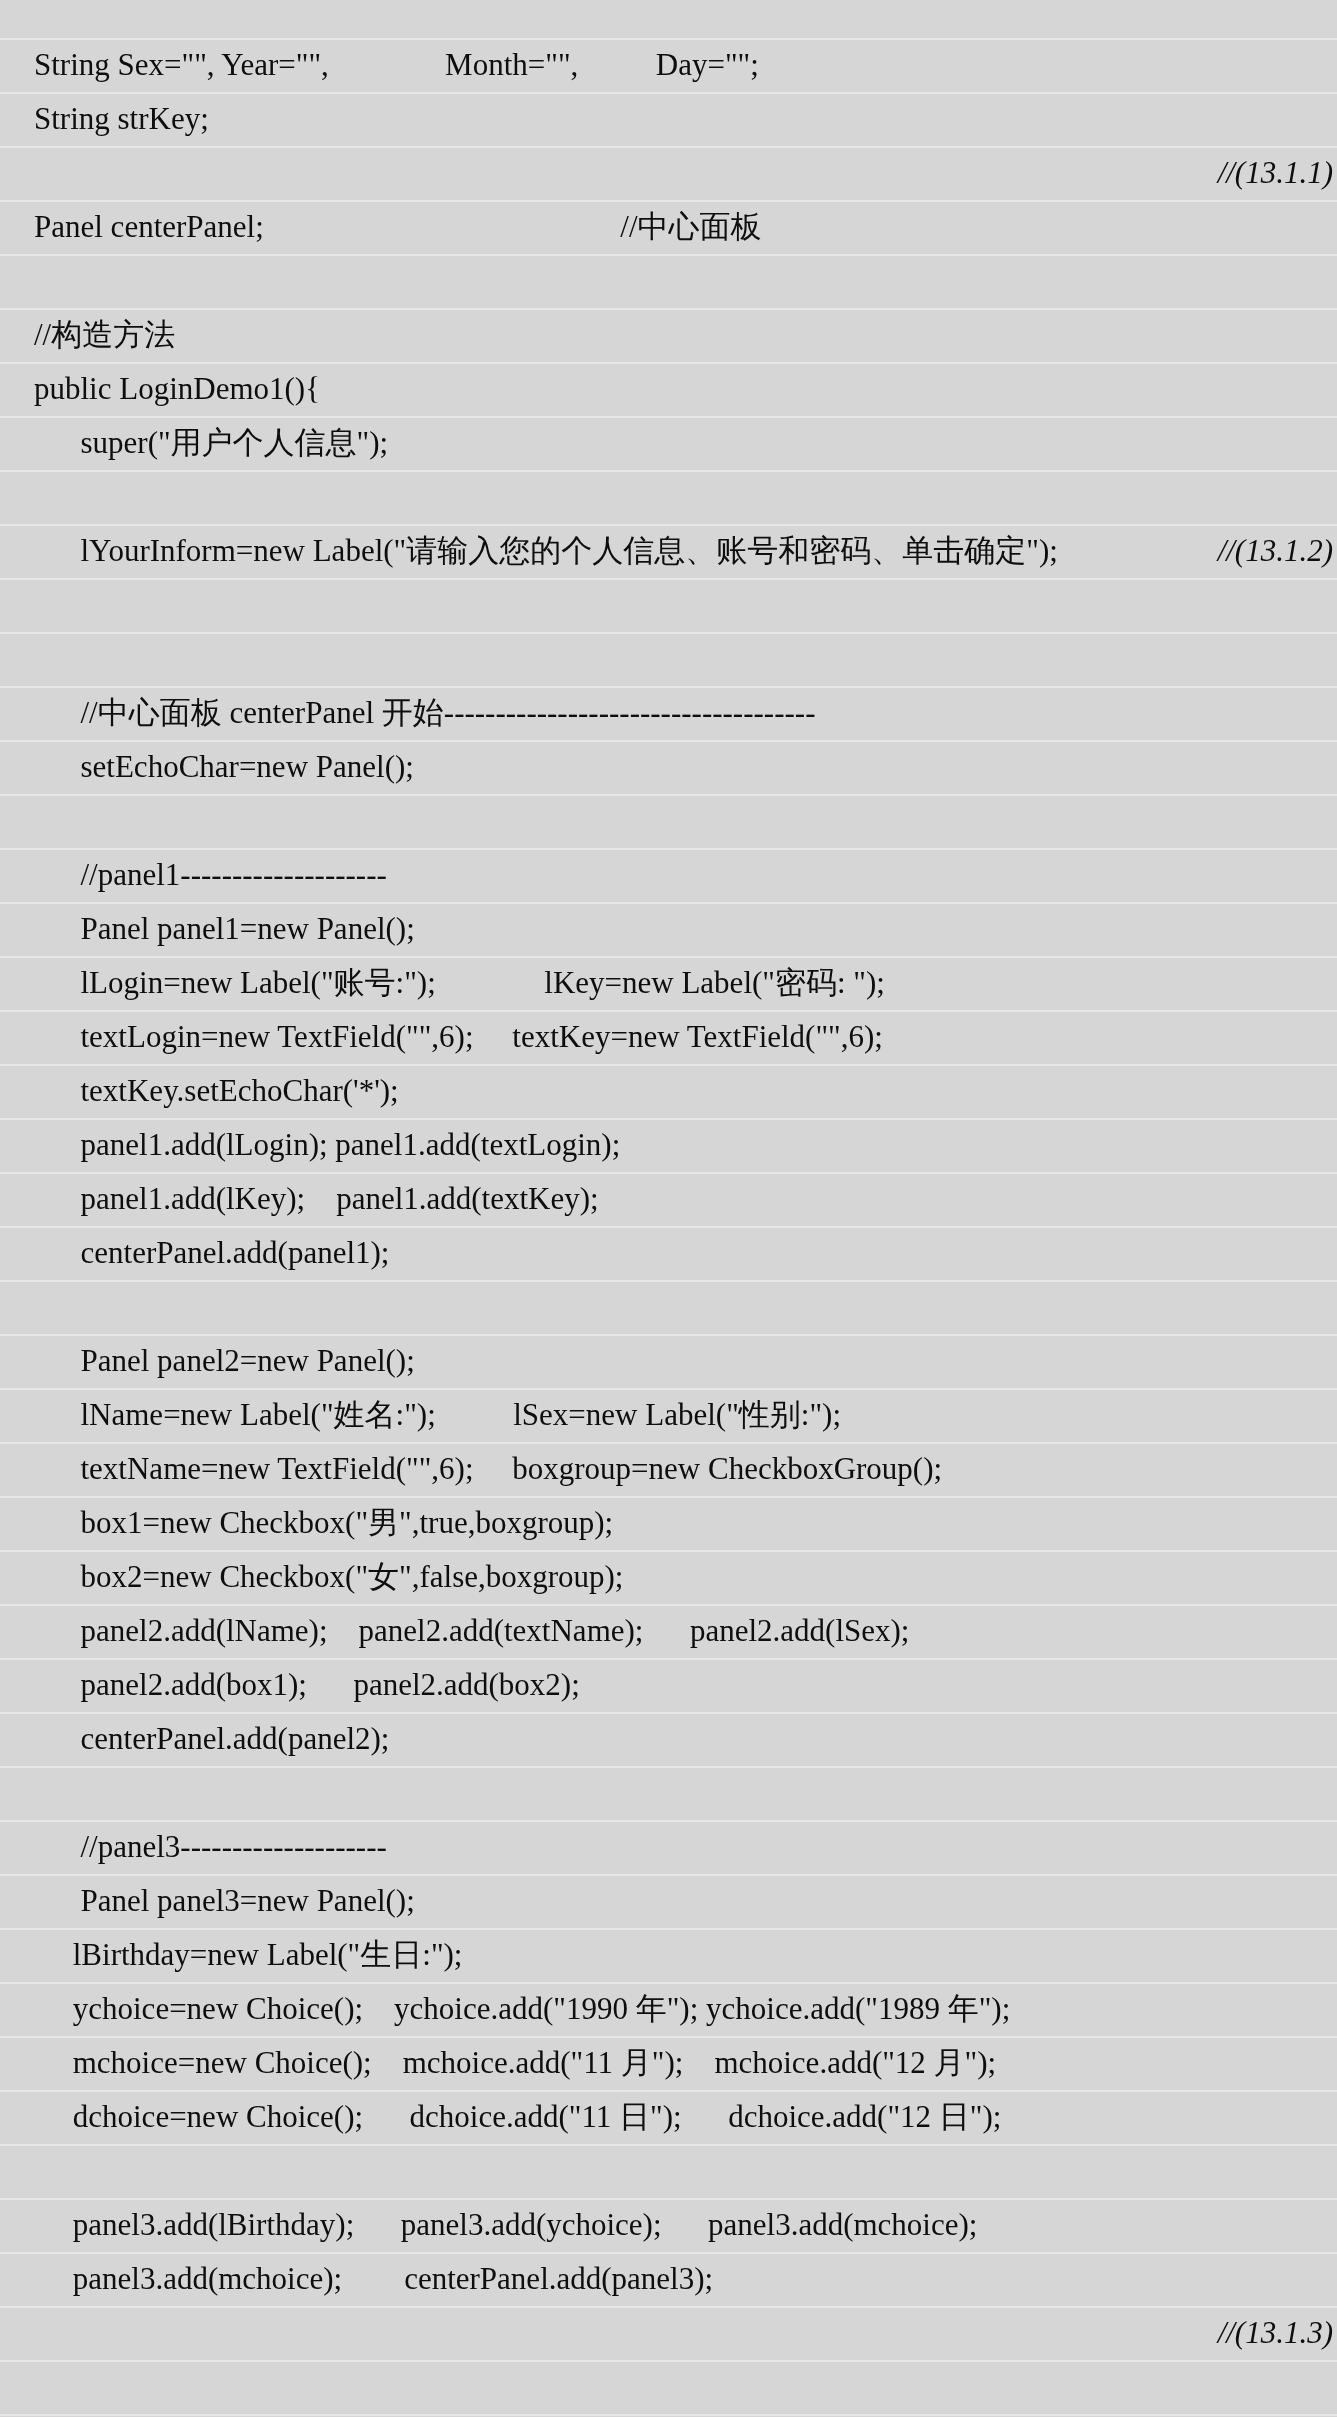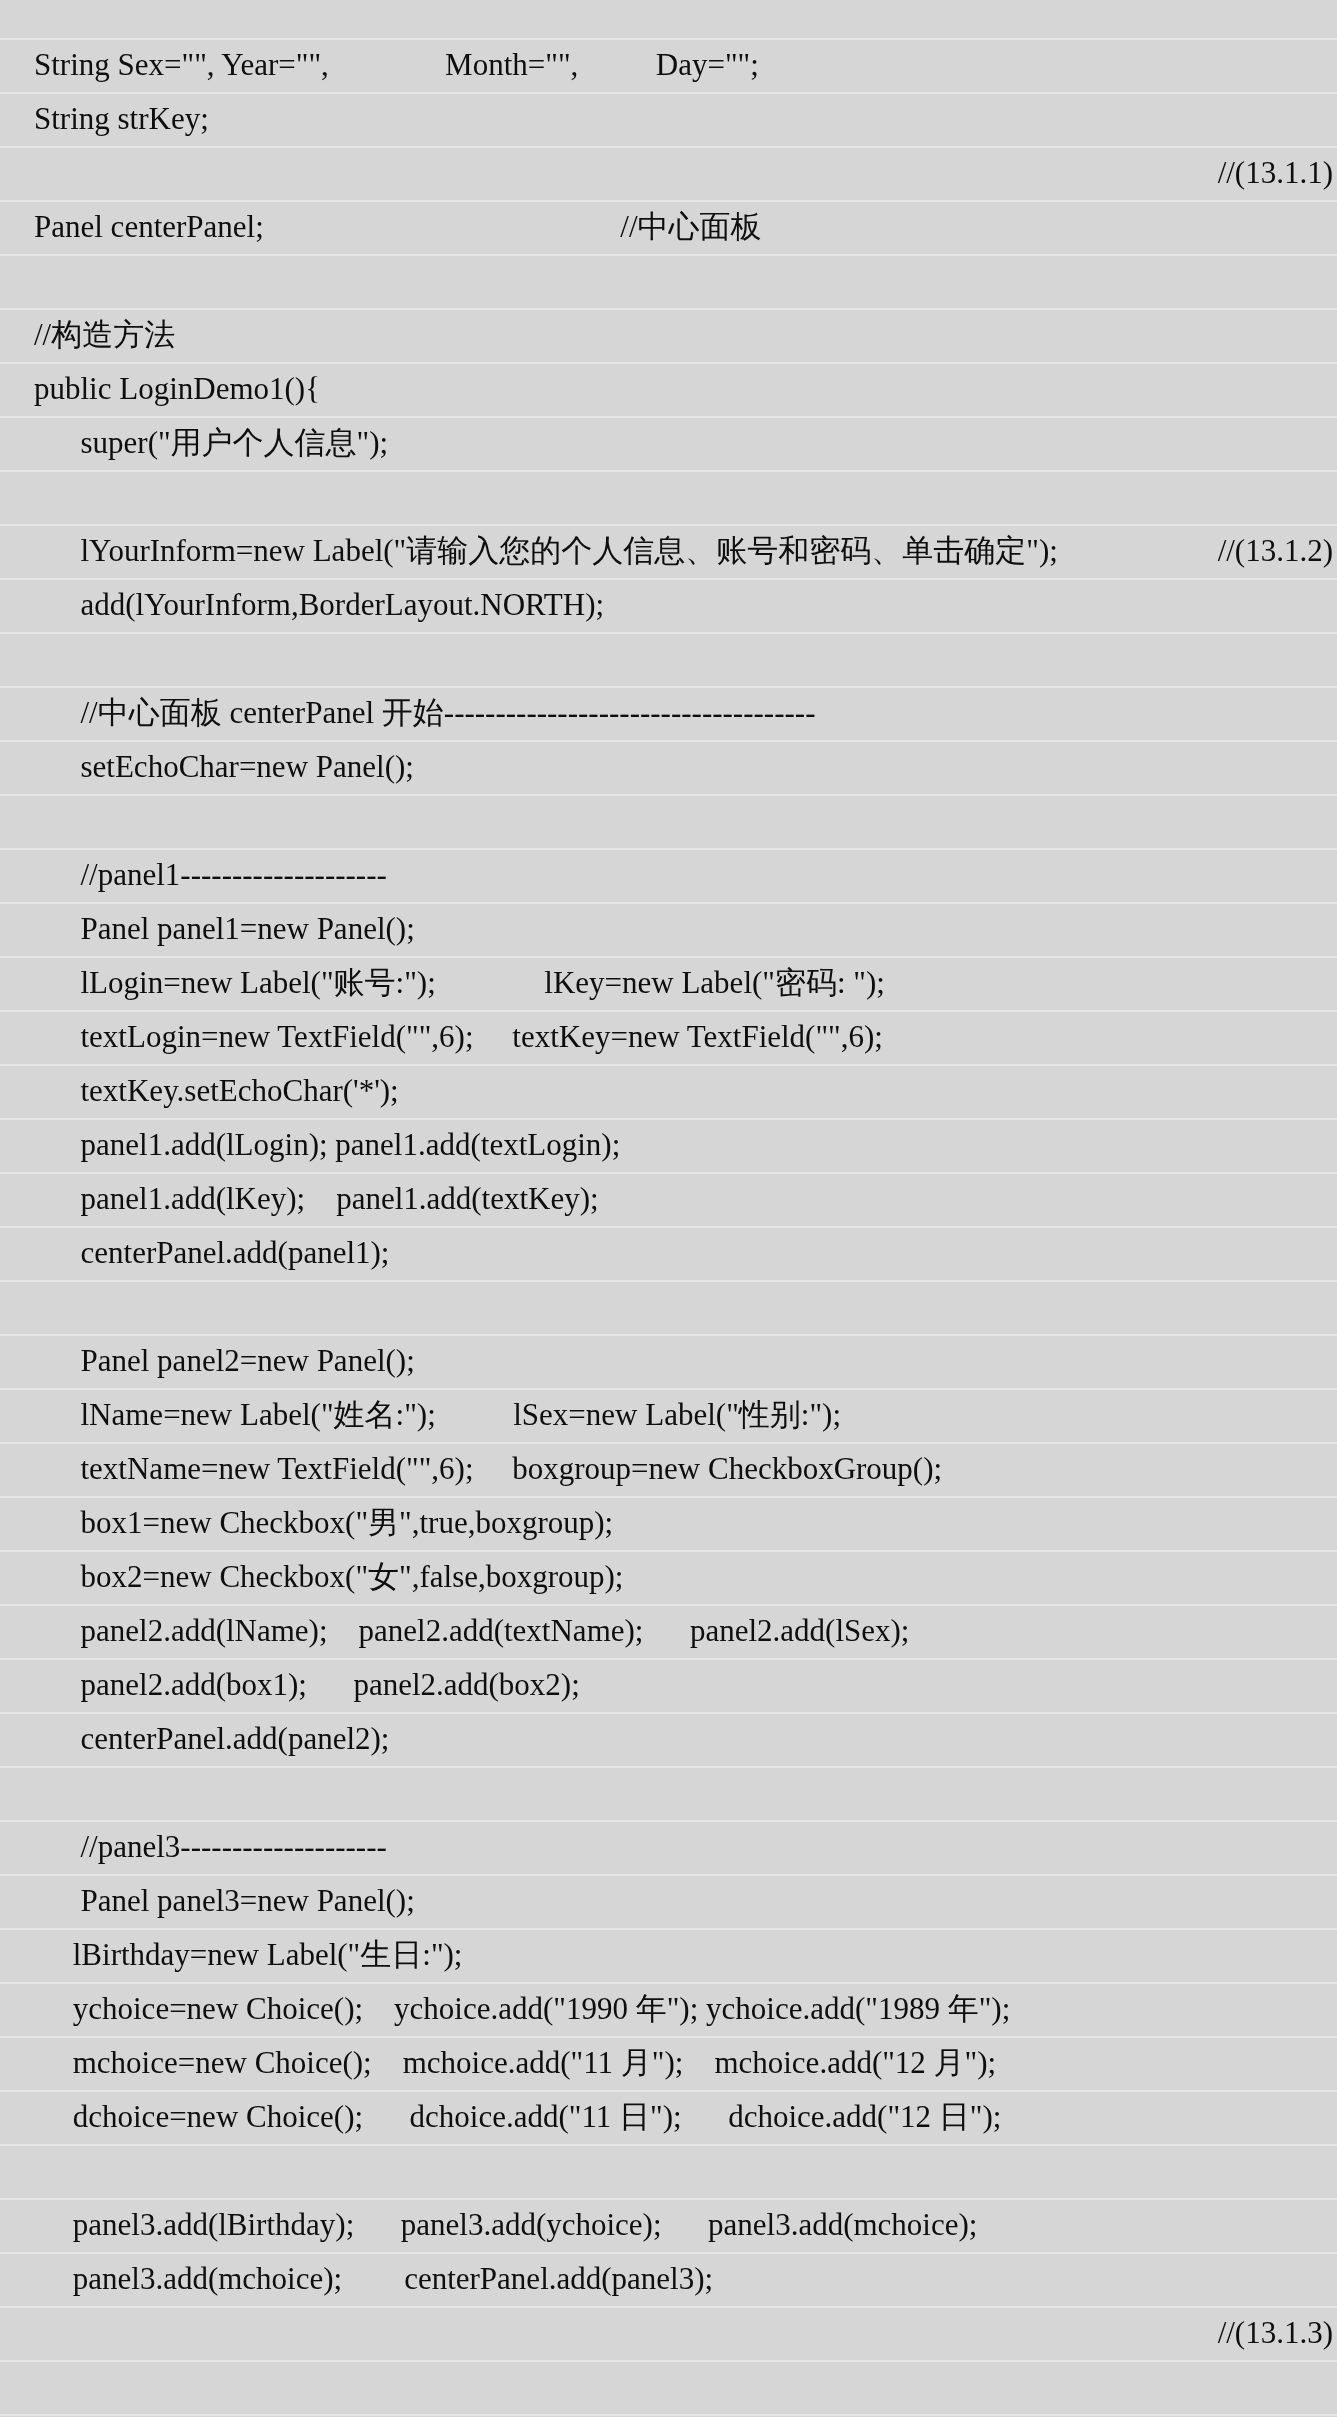--- a/index.html
+++ b/index.html
@@ -37,20 +37,21 @@
     height: 54px;
     line-height: 54px;
     white-space: pre;
   }
   .row .ref {
     position: absolute;
     right: 4px;
     top: 0;
     line-height: 54px;
     white-space: pre;
+    font-style: italic;
   }
 </style>
 </head>
 <body>
 
 <div class="page">
   <div class="code" id="code-container">
       <div class="row">
     <span class="txt">String Sex="", Year="",               Month="",          Day="";</span>
   </div>
@@ -75,21 +76,20 @@
       <div class="row">
     <span class="txt">      super("用户个人信息");</span>
   </div>
       <div class="row">
     <span class="txt"></span>
   </div>
       <div class="row">
     <span class="txt">      lYourInform=new Label("请输入您的个人信息、账号和密码、单击确定");</span>
   </div>
       <div class="row">
-    <span class="txt">      add(lYourInform,BorderLayout.NORTH);</span>
   <span class="ref">//(13.1.2)</span></div>
       <div class="row">
     <span class="txt"></span>
   </div>
       <div class="row">
     <span class="txt">      //中心面板 centerPanel 开始------------------------------------</span>
   </div>
       <div class="row">
     <span class="txt">      setEchoChar=new Panel();</span>
   </div>

